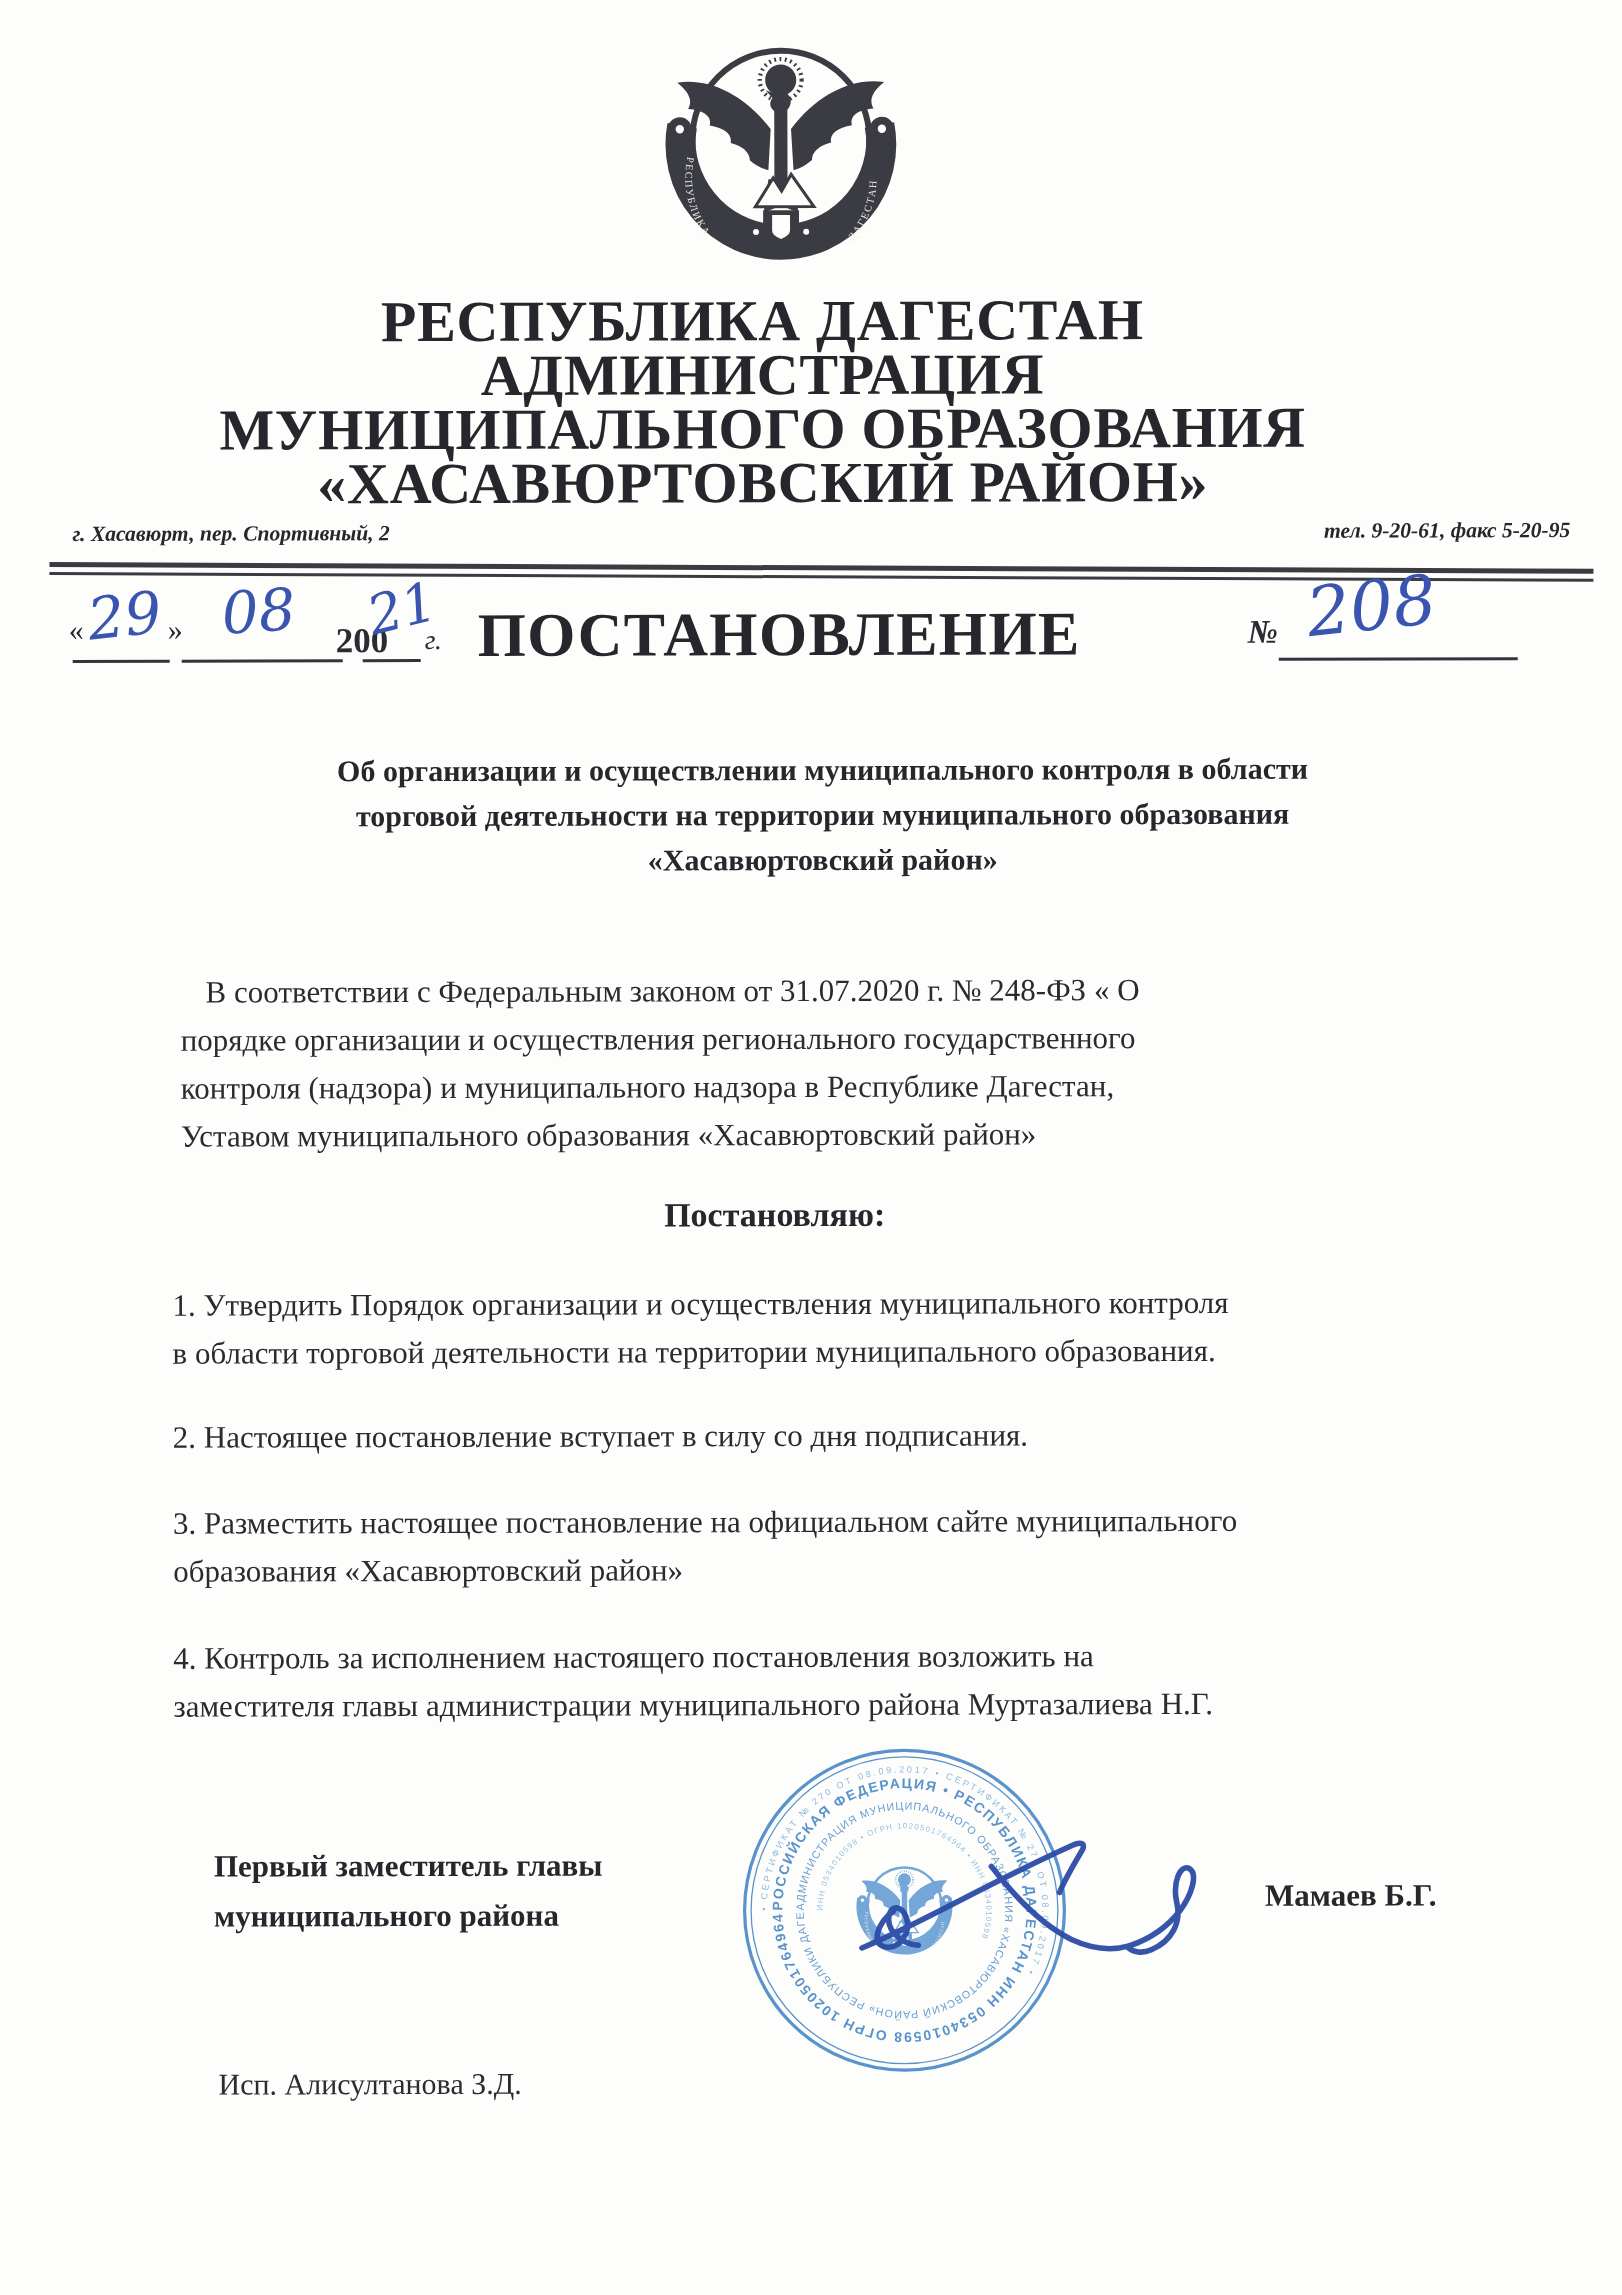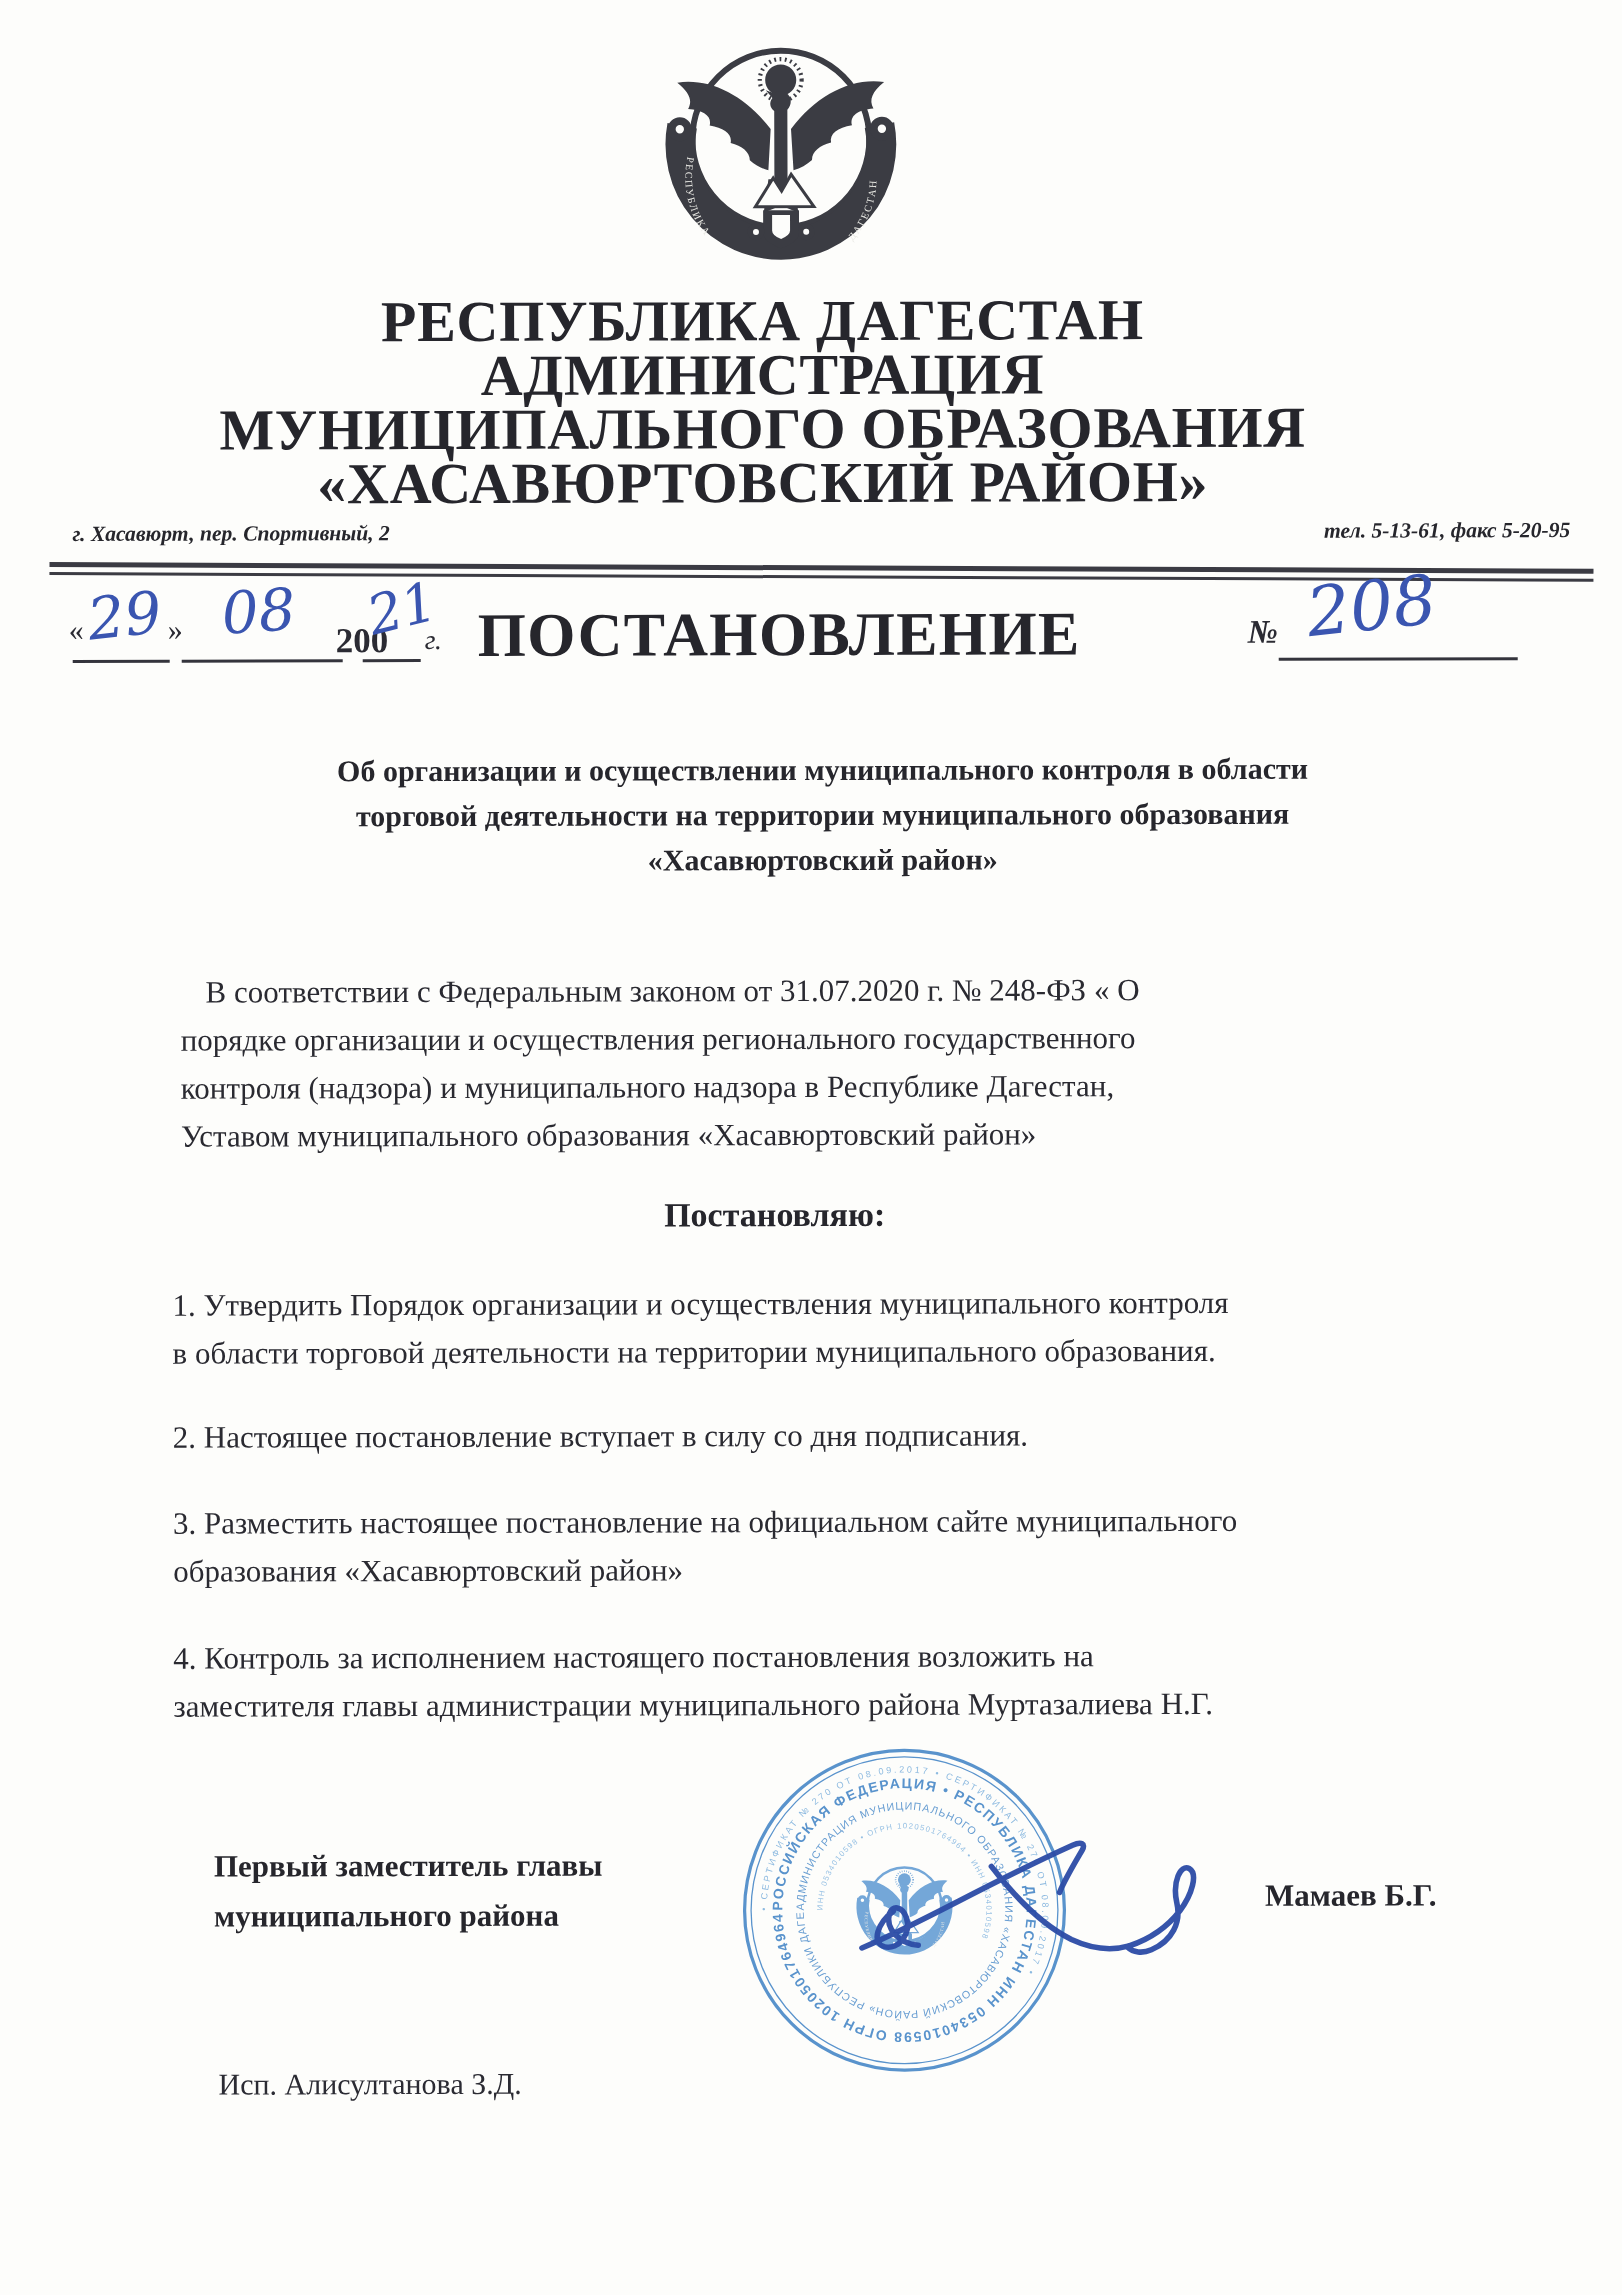--- a/index.html
+++ b/index.html
@@ -114,21 +114,21 @@
 
   <div class="abs org-header">
     <div class="l">РЕСПУБЛИКА ДАГЕСТАН</div>
     <div class="l">АДМИНИСТРАЦИЯ</div>
     <div class="l">МУНИЦИПАЛЬНОГО ОБРАЗОВАНИЯ</div>
     <div class="l">«ХАСАВЮРТОВСКИЙ РАЙОН»</div>
   </div>
 
   <div class="abs contact-row">
     <span>г. Хасавюрт, пер. Спортивный, 2</span>
-    <span>тел. 5-13-61, факс 5-20-95</span>
+    <span>тел. 9-20-61, факс 5-20-95</span>
   </div>
   <div class="abs rule"></div>
 
   <div>
     <span class="abs printed q quote-open">«</span>
     <span class="abs hand hand-day">29</span>
     <span class="abs printed q quote-close">»</span>
     <span class="abs hand hand-month">08</span>
     <span class="abs printed year-printed">200</span>
     <span class="abs hand hand-year">21</span>

